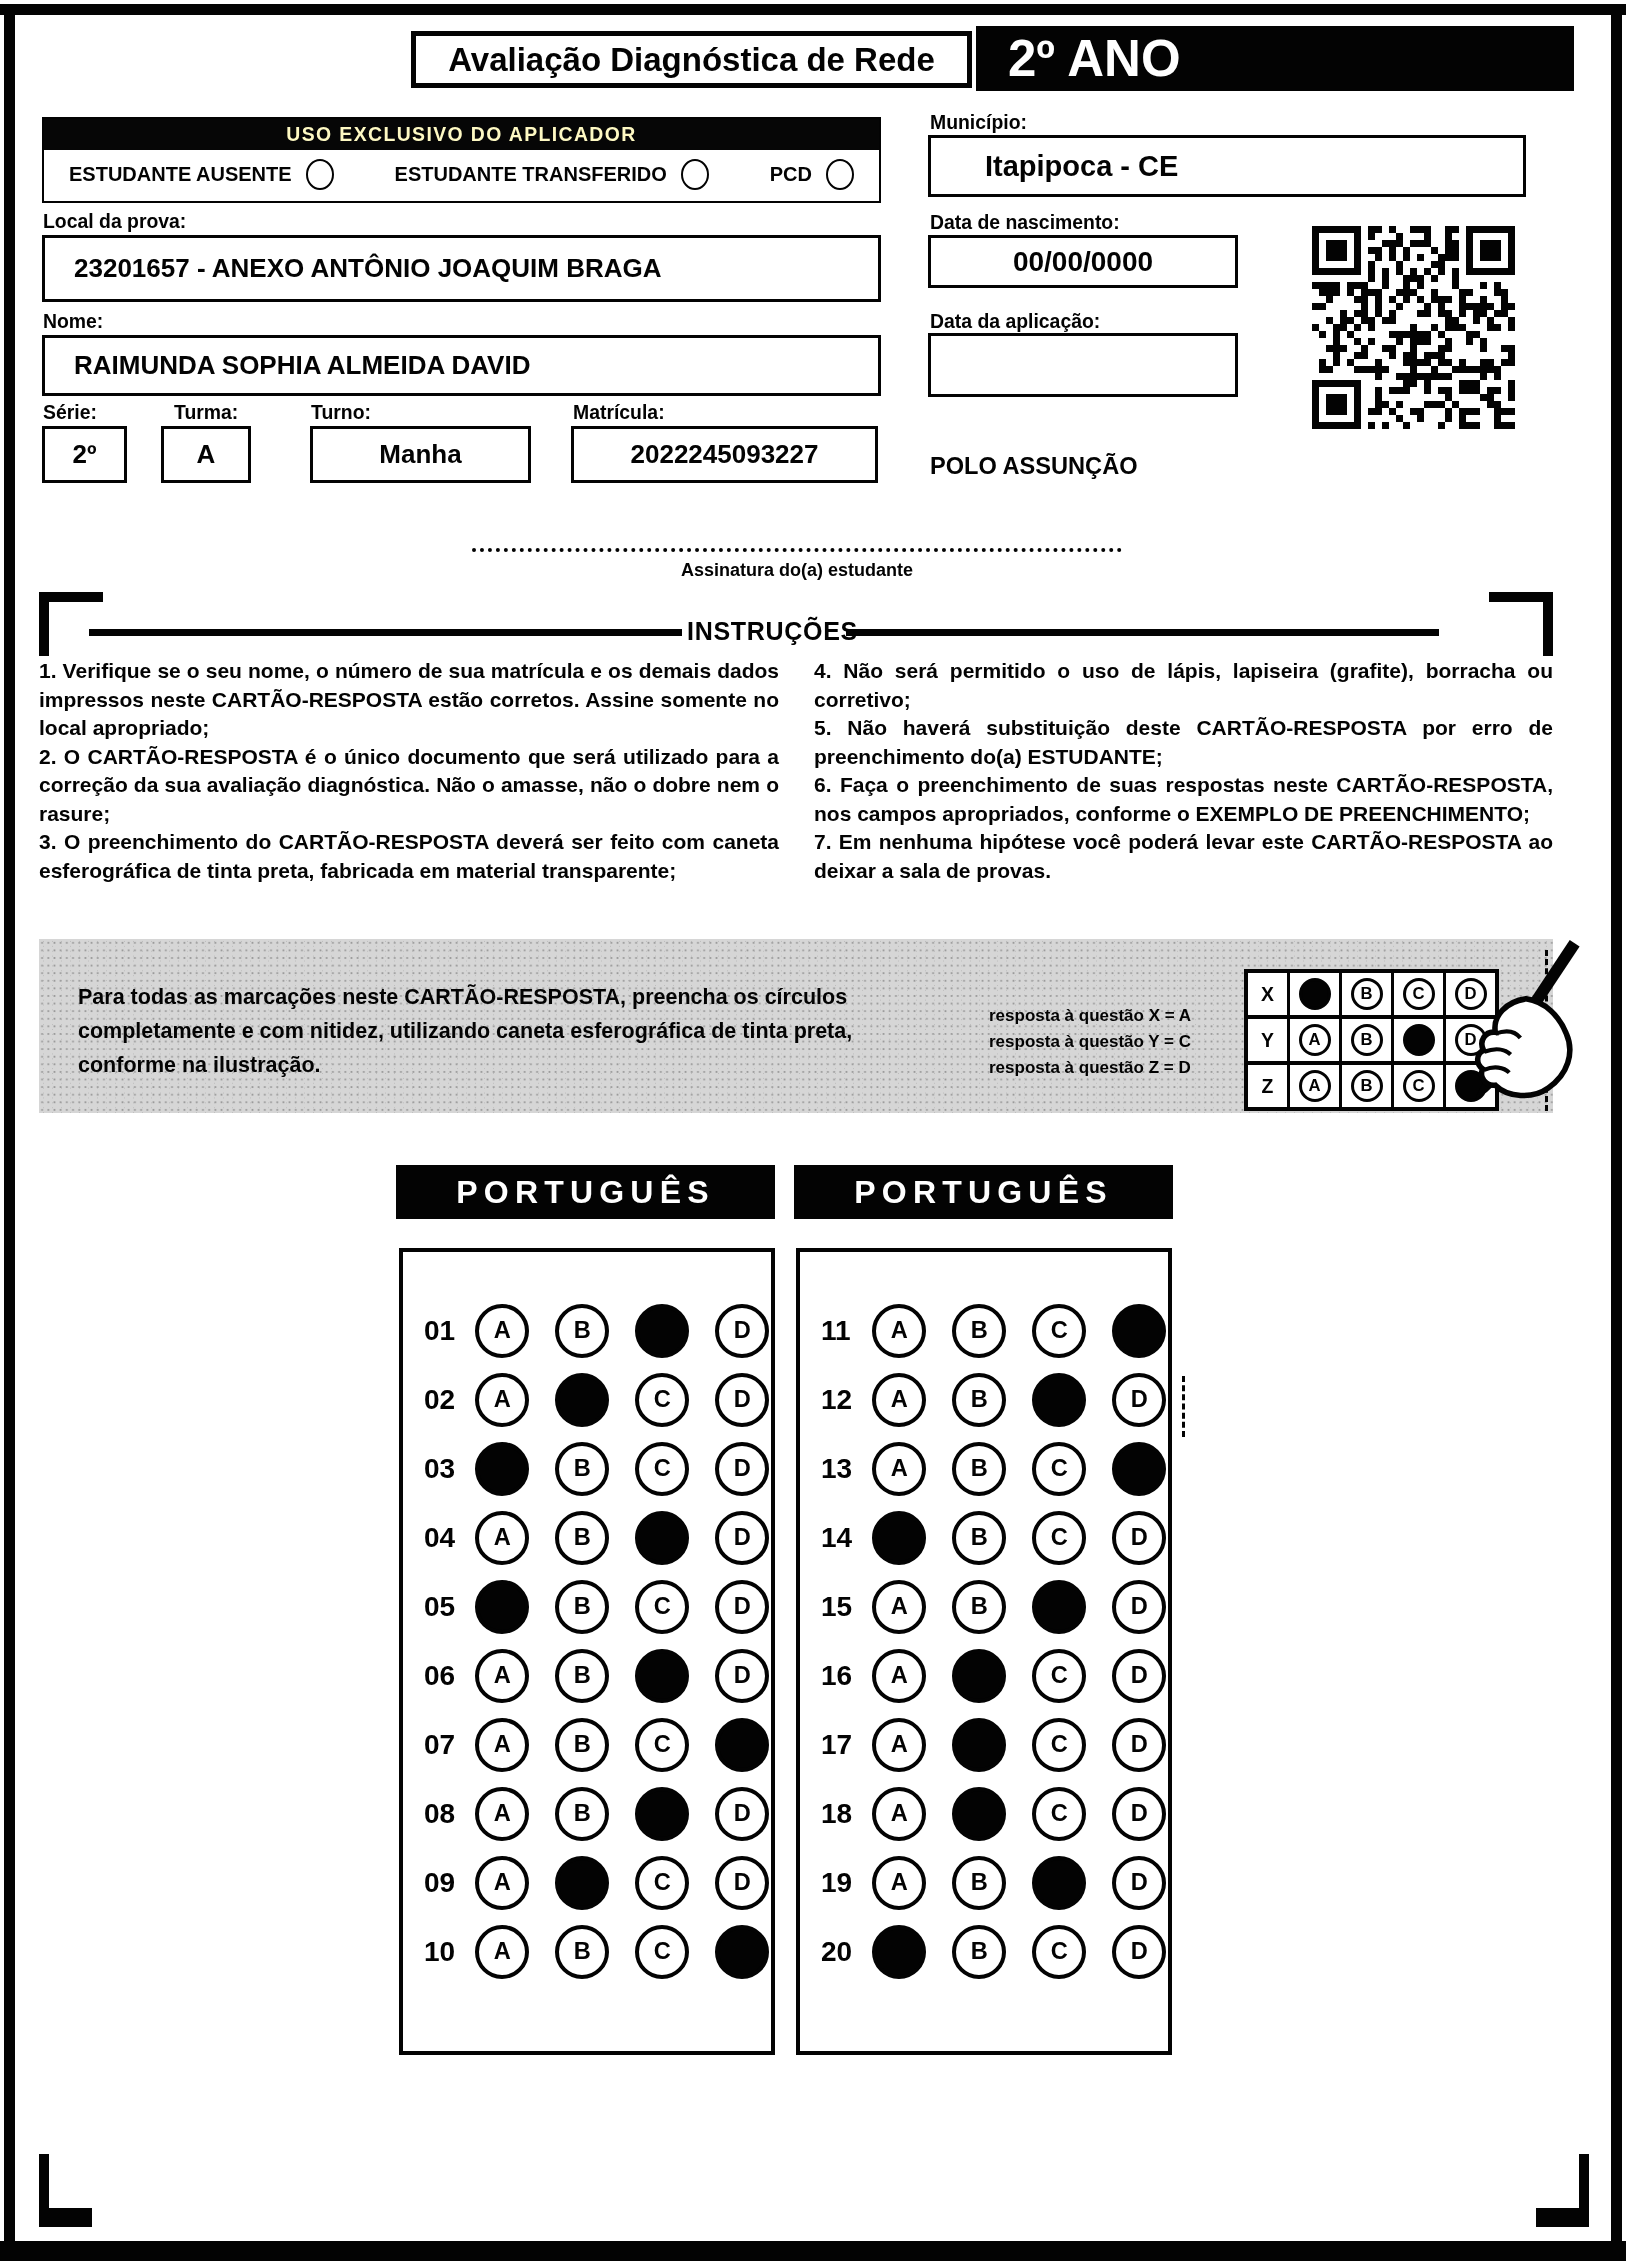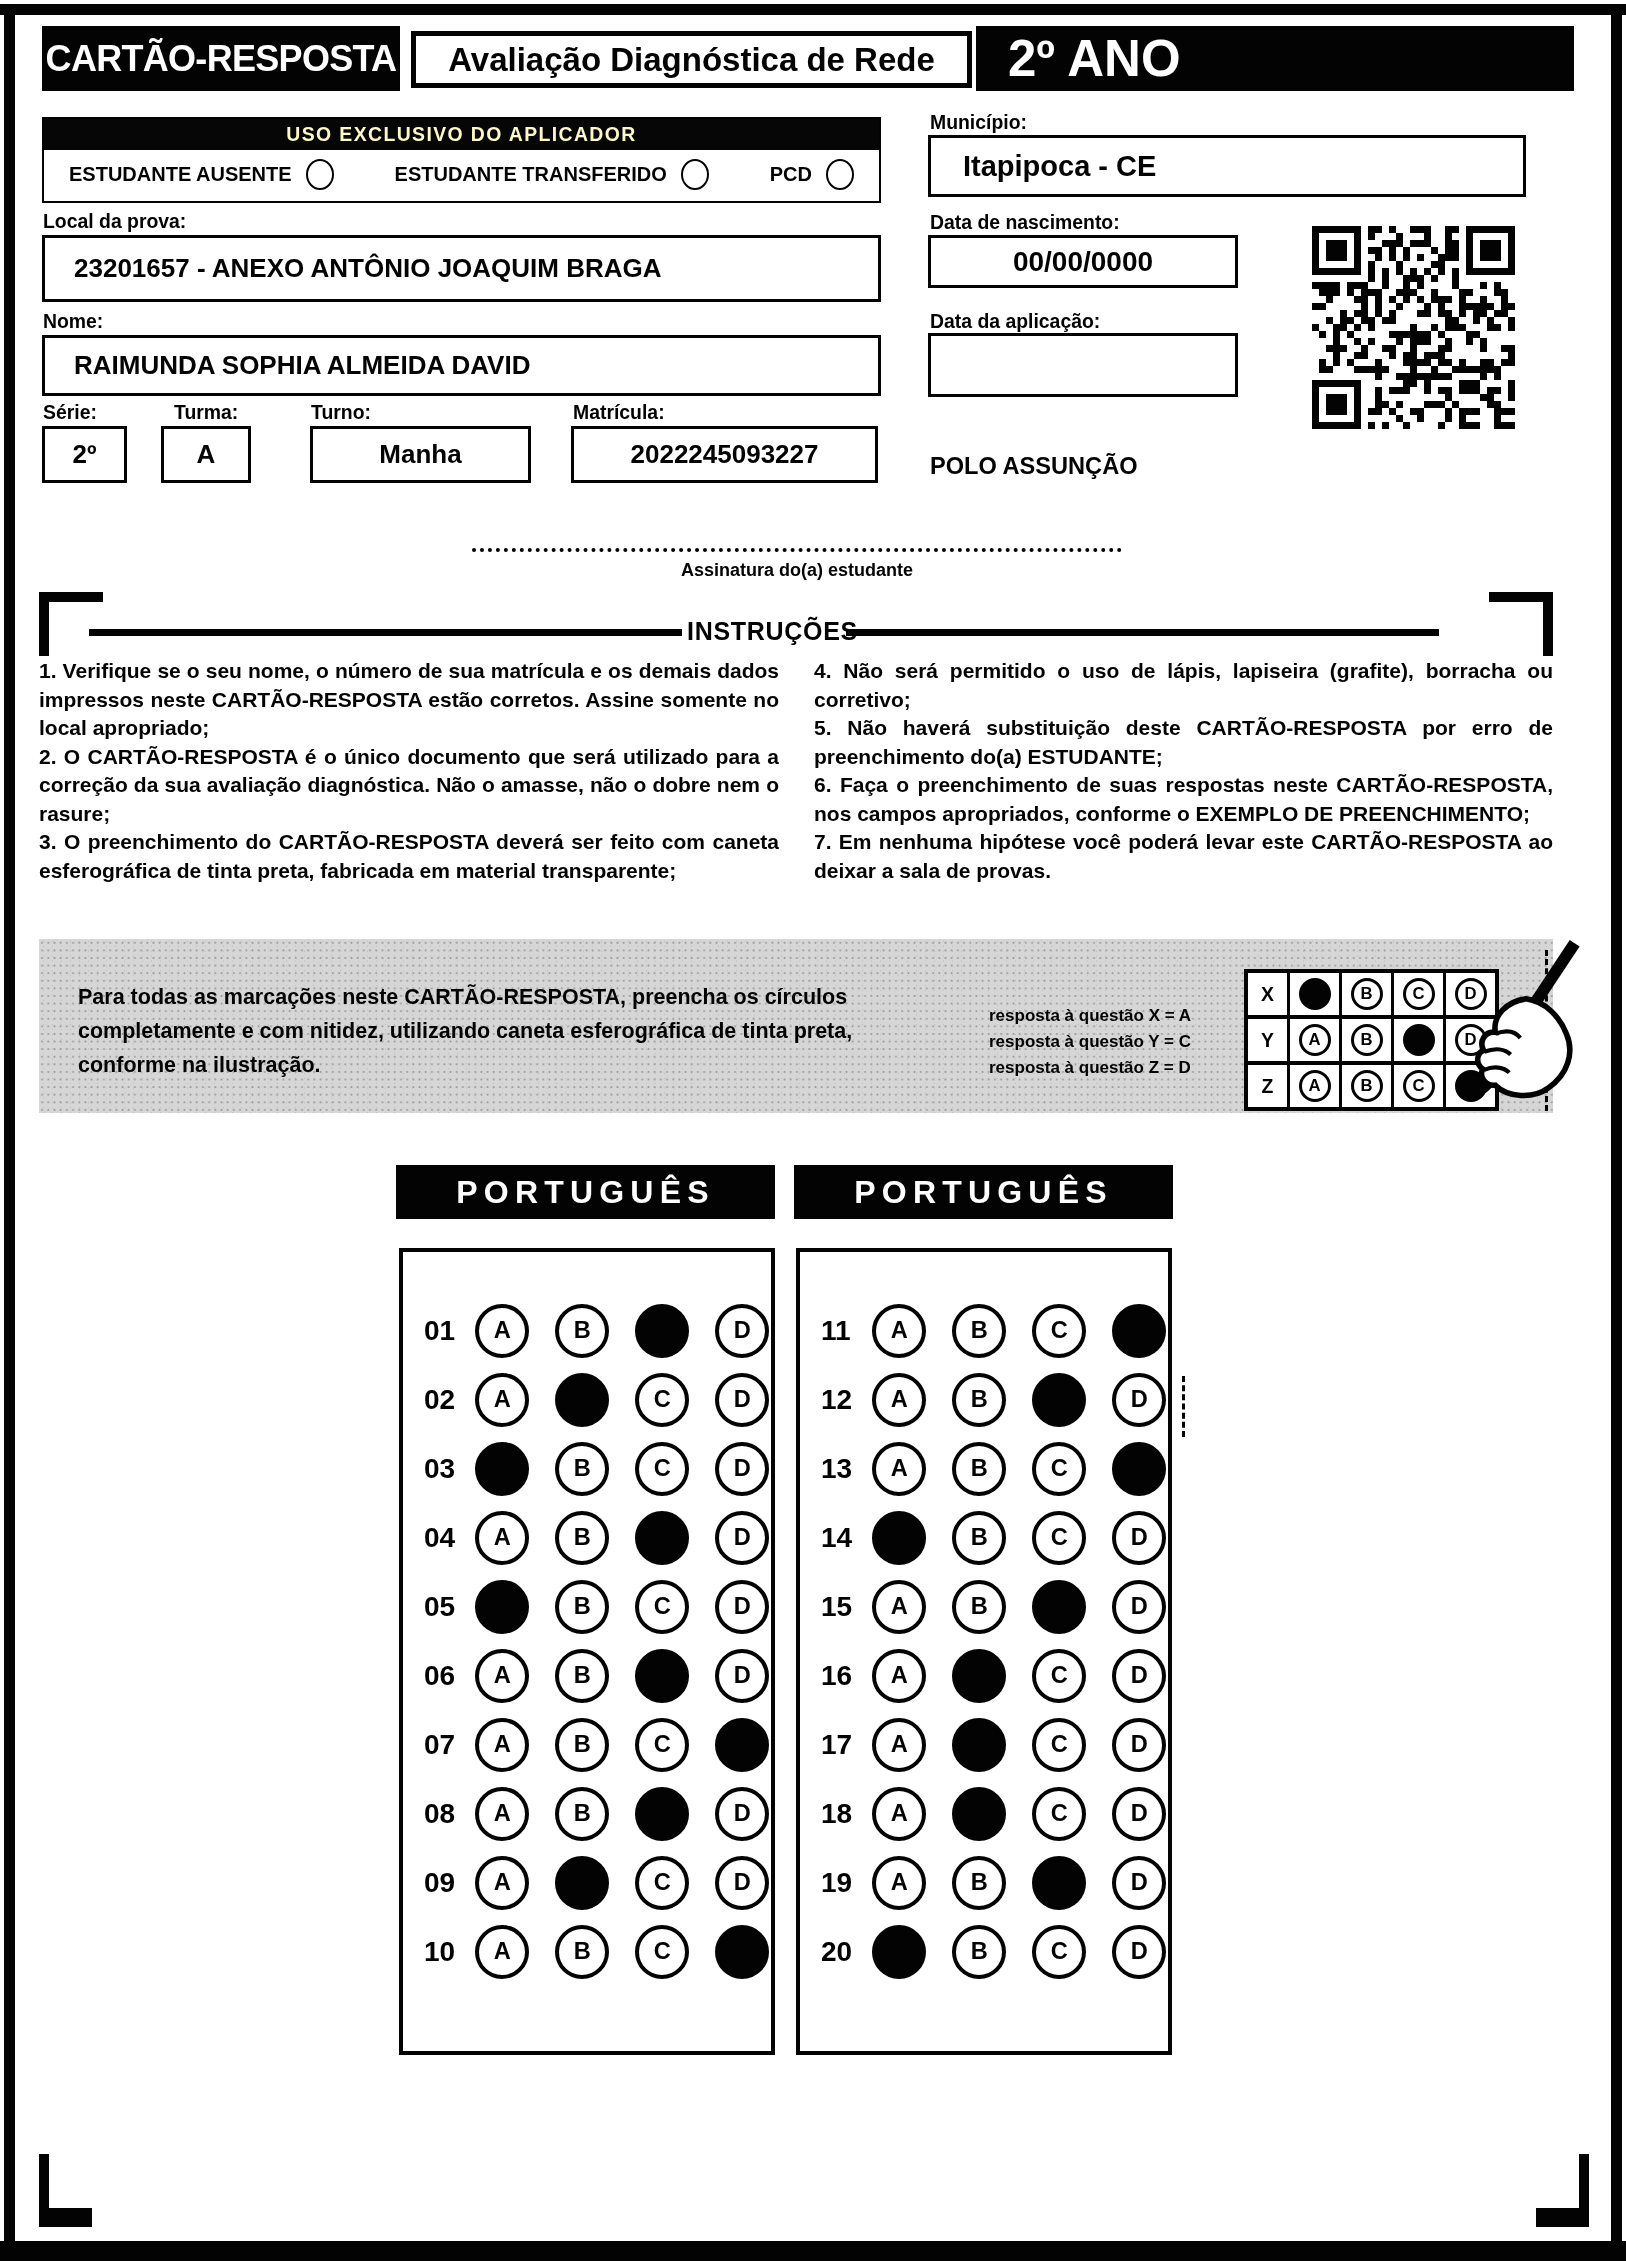--- a/index.html
+++ b/index.html
@@ -63,21 +63,20 @@
 </head>
 <body>
 
 <div class="sheet">
 
   <div class="abs bar" style="left:0;top:4.2px;width:1627px;height:11px;"></div>
   <div class="abs bar" style="left:4.2px;top:4.2px;width:11px;height:2257px;"></div>
   <div class="abs bar" style="left:1611px;top:4.2px;width:11px;height:2257px;"></div>
   <div class="abs bar" style="left:0;top:2241px;width:1627px;height:20px;"></div>
 
-  <div class="abs hdr" id="hdr-card">CARTÃO-RESPOSTA</div>
   <div class="abs" id="hdr-assess">Avaliação Diagnóstica de Rede</div>
   <div class="abs hdr" id="hdr-grade">2º ANO</div>
 
   <div class="abs" id="appbox">
     <div class="appbar">USO EXCLUSIVO DO APLICADOR</div>
     <div class="approw">
       <span class="chk">
         <span>ESTUDANTE AUSENTE</span>
         <span class="chk-circle"></span>
       </span>
@@ -102,21 +101,21 @@
   <div class="abs flabel" style="left:174px;top:401px;">Turma:</div>
   <div class="abs flabel" style="left:311px;top:401px;">Turno:</div>
   <div class="abs flabel" style="left:573px;top:401px;">Matrícula:</div>
 
   <div class="abs fbox center" style="left:42px;top:426px;width:85px;height:57px;">2º</div>
   <div class="abs fbox center" style="left:161px;top:426px;width:90px;height:57px;">A</div>
   <div class="abs fbox center" style="left:310px;top:426px;width:221px;height:57px;">Manha</div>
   <div class="abs fbox center" style="left:571px;top:426px;width:307px;height:57px;">2022245093227</div>
 
   <div class="abs flabel" style="left:930px;top:111px;">Município:</div>
-  <div class="abs fbox" style="left:928px;top:135px;width:598px;height:62px;padding-left:32px;font-size:29px;text-align:center;">Itapipoca - CE</div>
+  <div class="abs fbox" style="left:928px;top:135px;width:598px;height:62px;padding-left:54px;font-size:29px;text-align:center;">Itapipoca - CE</div>
 
   <div class="abs flabel" style="left:930px;top:211px;">Data de nascimento:</div>
   <div class="abs fbox center" style="left:928px;top:235px;width:310px;height:53px;font-size:28px;">00/00/0000</div>
 
   <div class="abs flabel" style="left:930px;top:310px;">Data da aplicação:</div>
   <div class="abs fbox center" style="left:928px;top:333px;width:310px;height:64px;"></div>
 
   <svg class="abs" id="qr" style="left:1312px;top:226px;" width="203" height="203" viewBox="0 0 29 29" shape-rendering="crispEdges">
       <rect x="0" y="0" width="1" height="1" fill="#030303"></rect>
       <rect x="1" y="0" width="1" height="1" fill="#030303"></rect>

